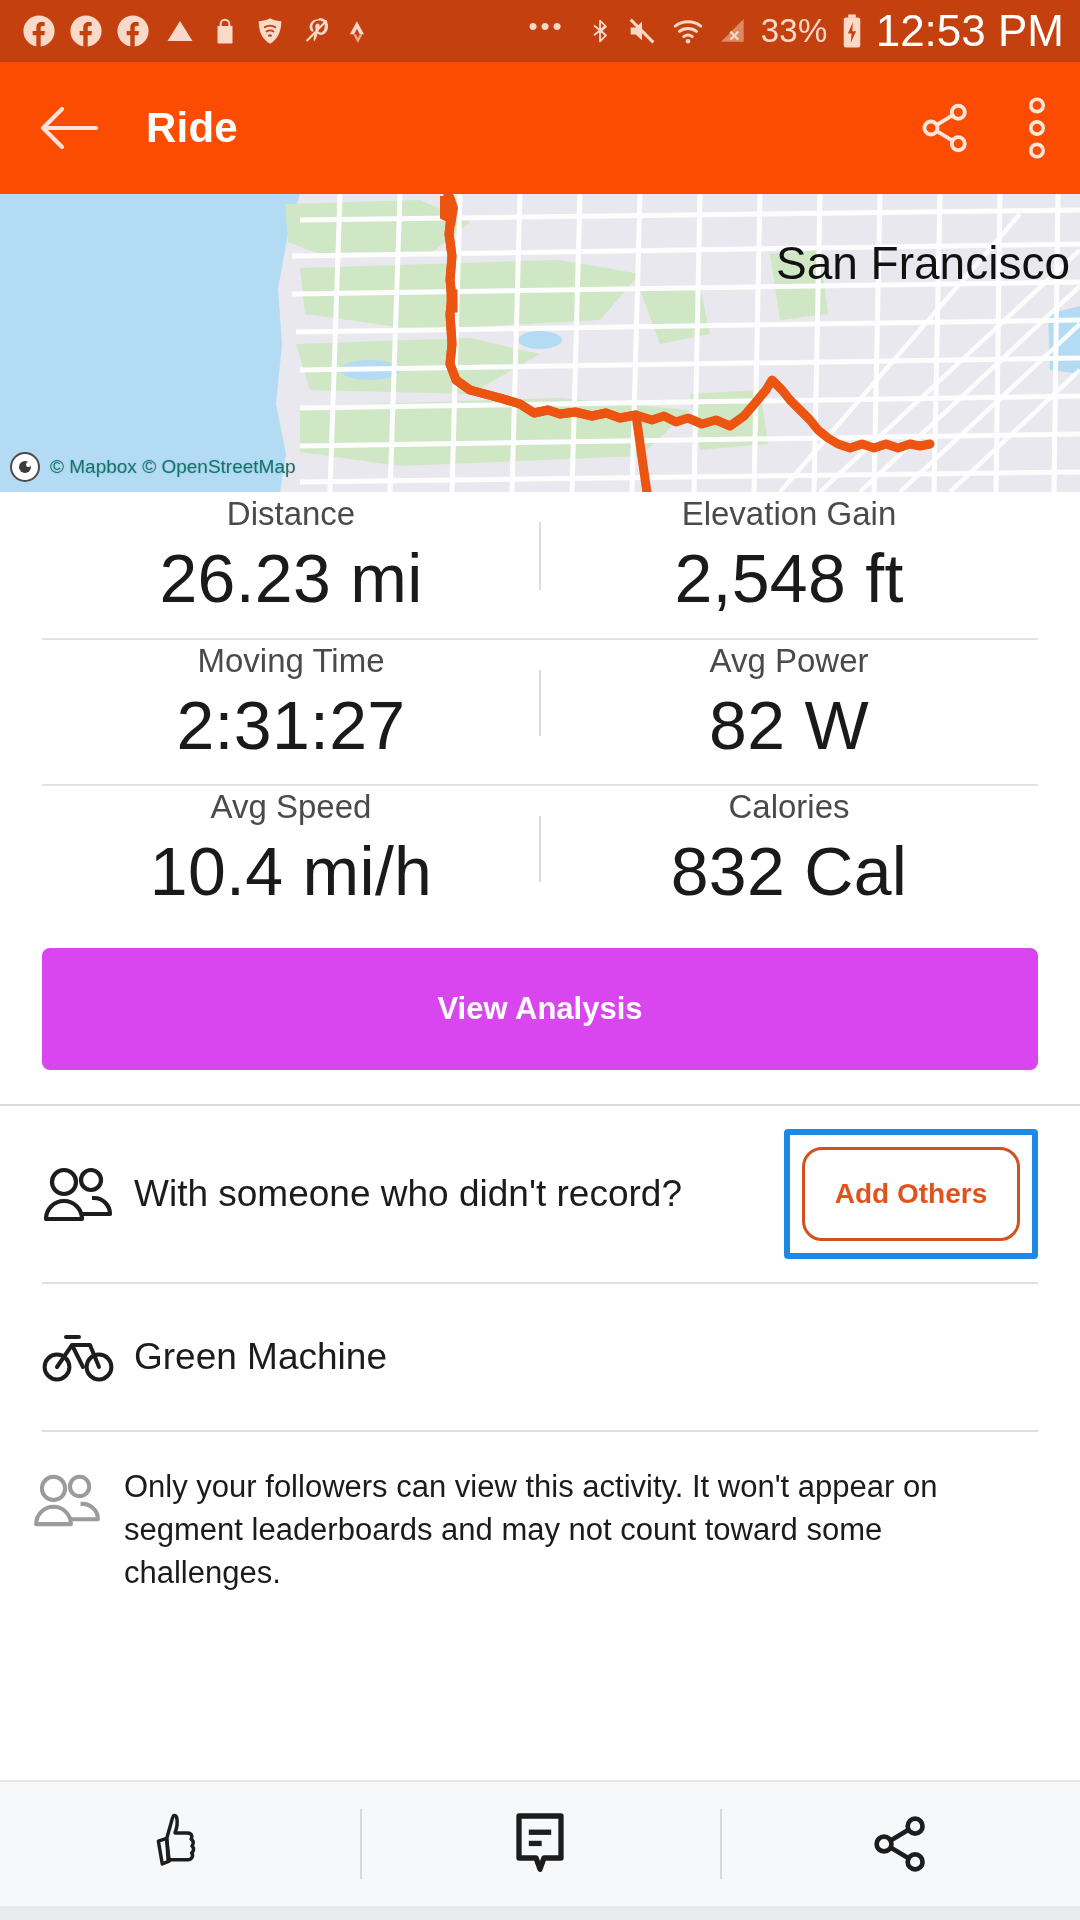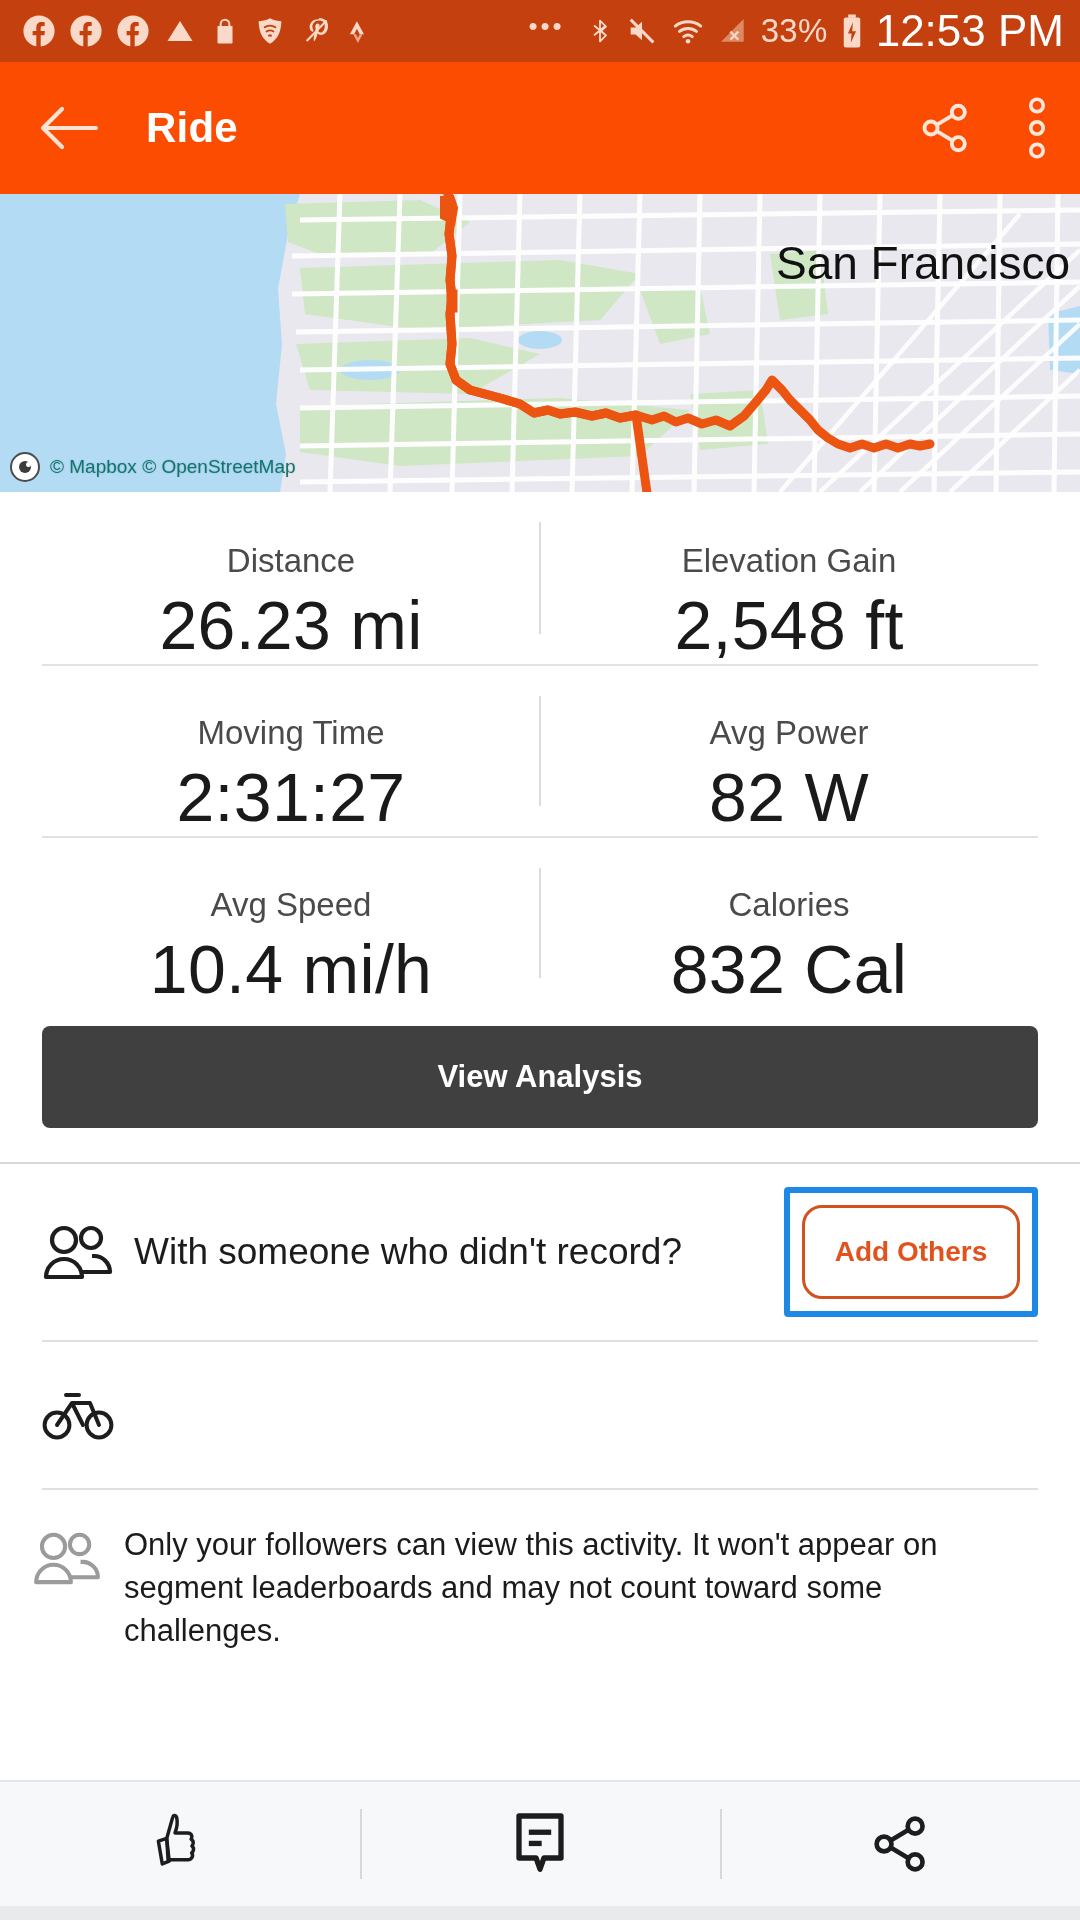--- a/index.html
+++ b/index.html
@@ -42,32 +42,32 @@
     position: absolute; left: 10px; bottom: 10px;
     display: flex; align-items: center; gap: 10px;
   }
   .map-attr-text { font-size: 19px; color: #0f766e; text-shadow: 0 0 2px rgba(0,0,0,.18); white-space: nowrap;}
   .mb-logo { width: 30px; height: 30px; border-radius: 50%; background: #fff; display:flex; align-items:center; justify-content:center; border: 2px solid #4b4b4b;}
   .mb-logo i { display:block; width: 12px; height: 12px; border-radius:50%; background:#3c3c3c; position:relative;}
   .mb-logo i:after{content:"";position:absolute;width:5px;height:5px;border-radius:50%;background:#fff;top:1px;right:0px;}
 
   
   .stats { padding: 0 0 0 0; }
-  .stat-row { display: flex; position: relative; height: 172px; align-items: flex-end; }
-  .stat-row + .stat-row { border-top: 2px solid #e2e2e2; margin: 0 42px; }
+  .stat-row { display: flex; position: relative; height: 128px; }
+  .stat-row + .stat-row { border-top: 2px solid #e2e2e2; margin: 18px 42px; }
   .stat-row.first { margin: 0 42px; border-top: none; }
   .stat-cell { flex: 1 1 50%; display: flex; flex-direction: column; align-items: center; justify-content: center; }
   .stat-label { font-size: 33px; color: #4a4a4a; margin-bottom: 6px; font-weight: 400; }
   .stat-value { font-size: 68px; color: #1a1a1a; font-weight: 400; letter-spacing: .3px;}
   .vdiv { position: absolute; left: 50%; top: 30px; bottom: 30px; width: 2px; background: #dcdcdc; transform: translateX(-50%); }
 
   
   .analysis-wrap { padding: 18px 42px 34px 42px; }
   .analysis-btn {
-    width: 100%; height: 102px; background: #404040; border: none; border-radius: 8px;
+    width: 100%; height: 122px; background: #d946ef; border: none; border-radius: 8px;
     color: #ffffff; font-size: 31px; font-weight: bold; font-family: "Liberation Sans", sans-serif;
     display:flex; align-items:center; justify-content:center; cursor: pointer;
   }
 
   
   .sep-full { height: 2px; background: #d9d9d9; width: 100%; }
   .sep-inset { height: 2px; background: #e0e0e0; margin: 0 42px; }
 
   .row { display: flex; align-items: center; padding: 0 42px; min-height: 148px; position: relative;}
   .row-icon { width: 92px; flex: 0 0 92px; display: flex; align-items: center; justify-content: flex-start;}
@@ -322,20 +322,21 @@
   <div class="sep-inset"></div>
 
   <div class="row" style="min-height:146px;">
     <div class="row-icon">
       <svg width="74" height="50" viewBox="0 0 37 25">
         <circle cx="7.5" cy="17.5" r="6.2" fill="none" stroke="#1d1d1d" stroke-width="2"></circle>
         <circle cx="28.5" cy="17.5" r="6.2" fill="none" stroke="#1d1d1d" stroke-width="2"></circle>
         <path d="M7.5 17.5 L15 6.5 L24 6.5 L28.5 17.5 M15 6.5 L20.5 17.5 M12 2.5 L18.5 2.5" fill="none" stroke="#1d1d1d" stroke-width="2" stroke-linejoin="round" stroke-linecap="round"></path>
       </svg>
     </div>
+    <div class="row-text">Green Machine</div>
   </div>
 
   <div class="sep-inset"></div>
 
   <div class="row" style="min-height:156px; align-items:flex-start; padding-top:34px;padding-left:32px;">
     <div class="row-icon" style="padding-top:6px;">
       <svg width="72" height="56" viewBox="0 0 37 29">
         <circle cx="11" cy="8.5" r="6" fill="none" stroke="#9b9b9b" stroke-width="2.1"></circle>
         <path d="M2 27 a9 9 0 0 1 18 0 z" fill="none" stroke="#9b9b9b" stroke-width="2.1" stroke-linejoin="round"></path>
         <circle cx="24.5" cy="7.5" r="5" fill="none" stroke="#9b9b9b" stroke-width="2.1"></circle>

